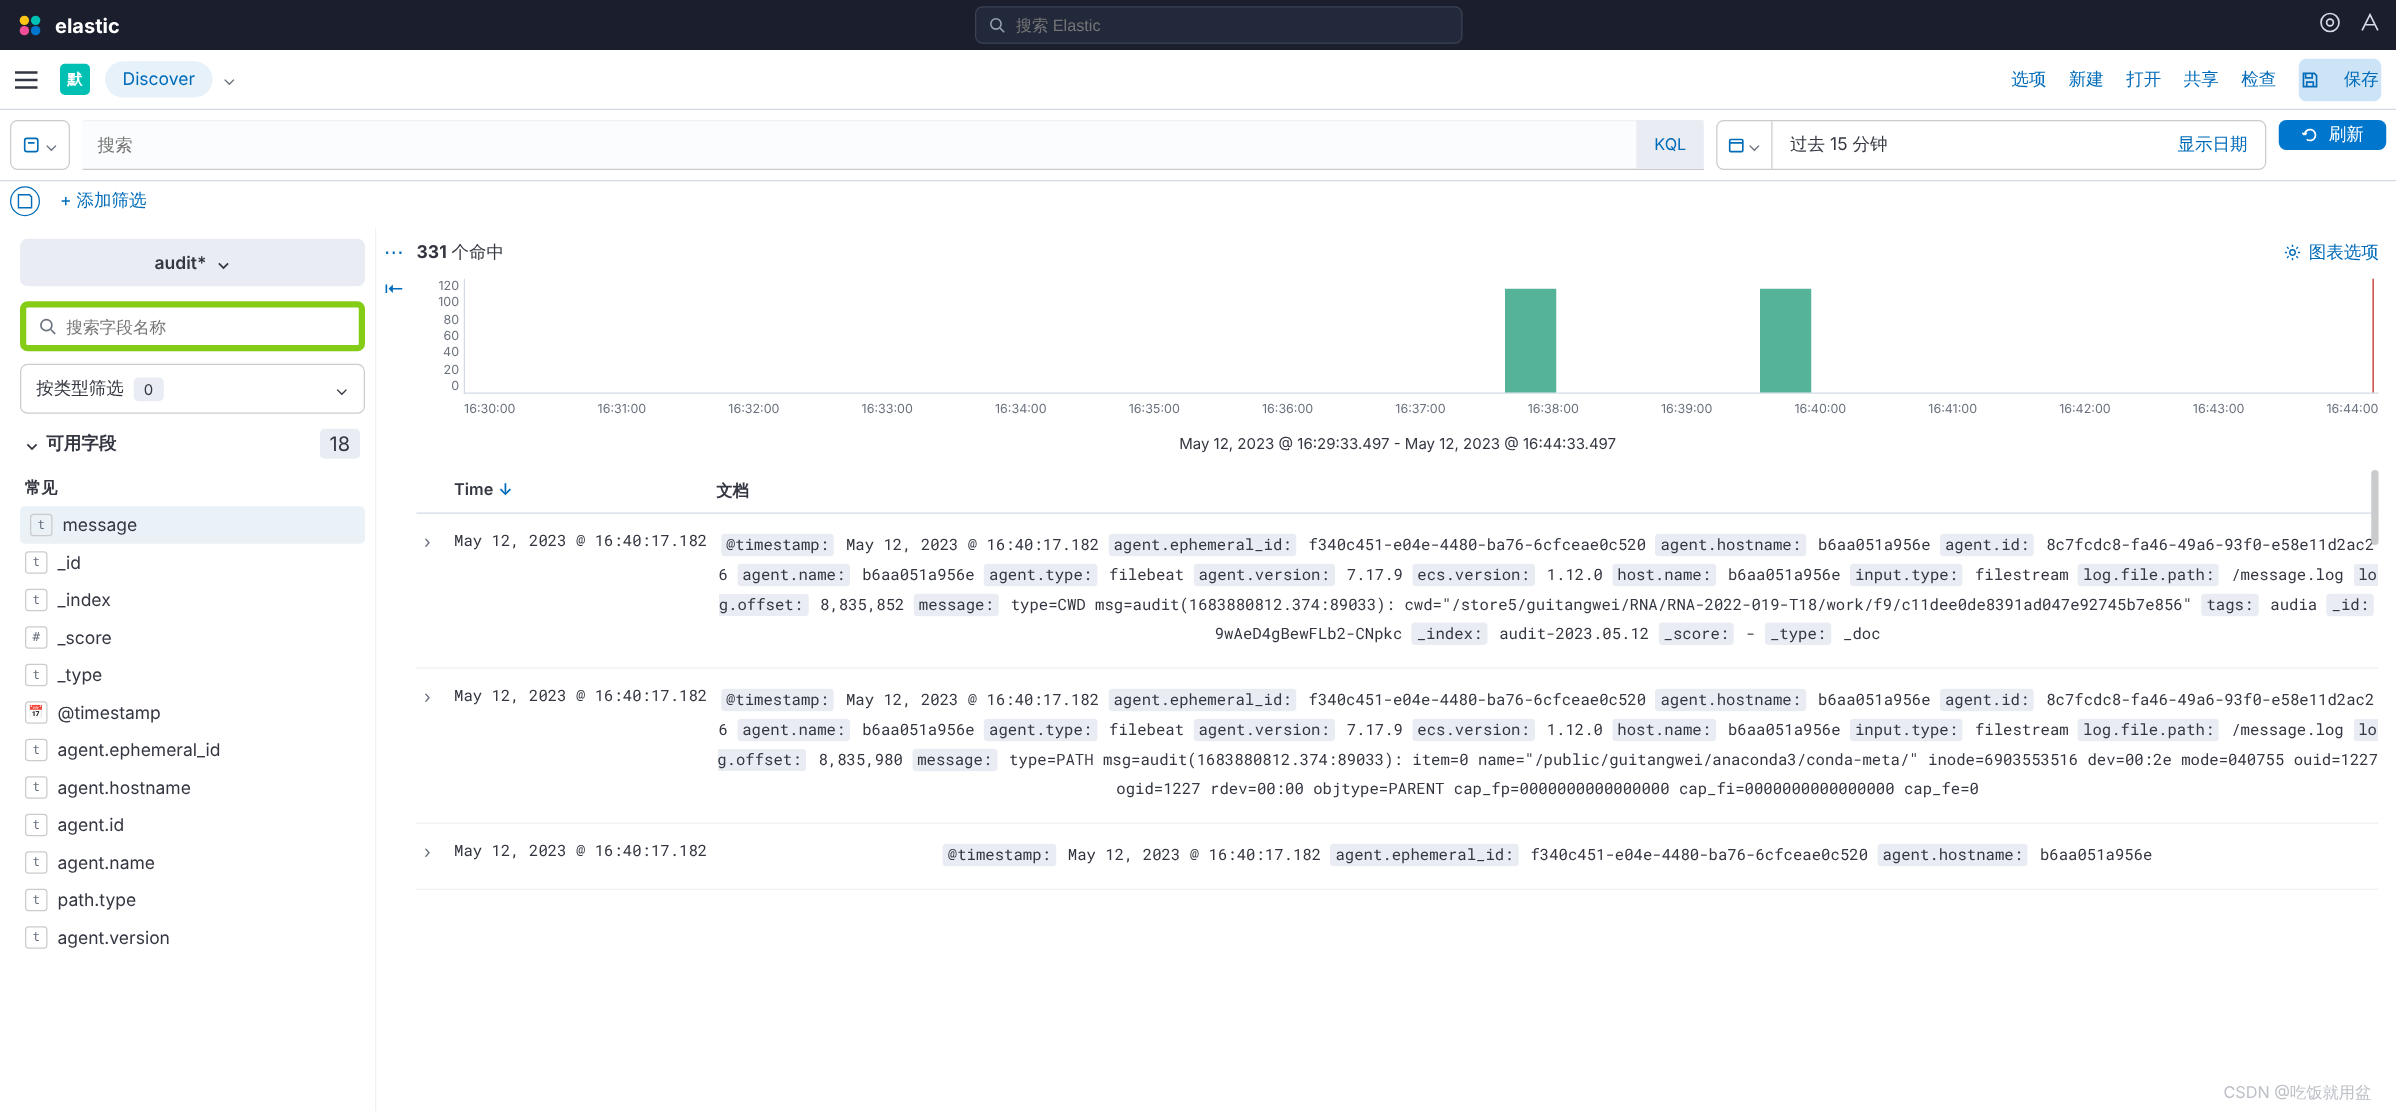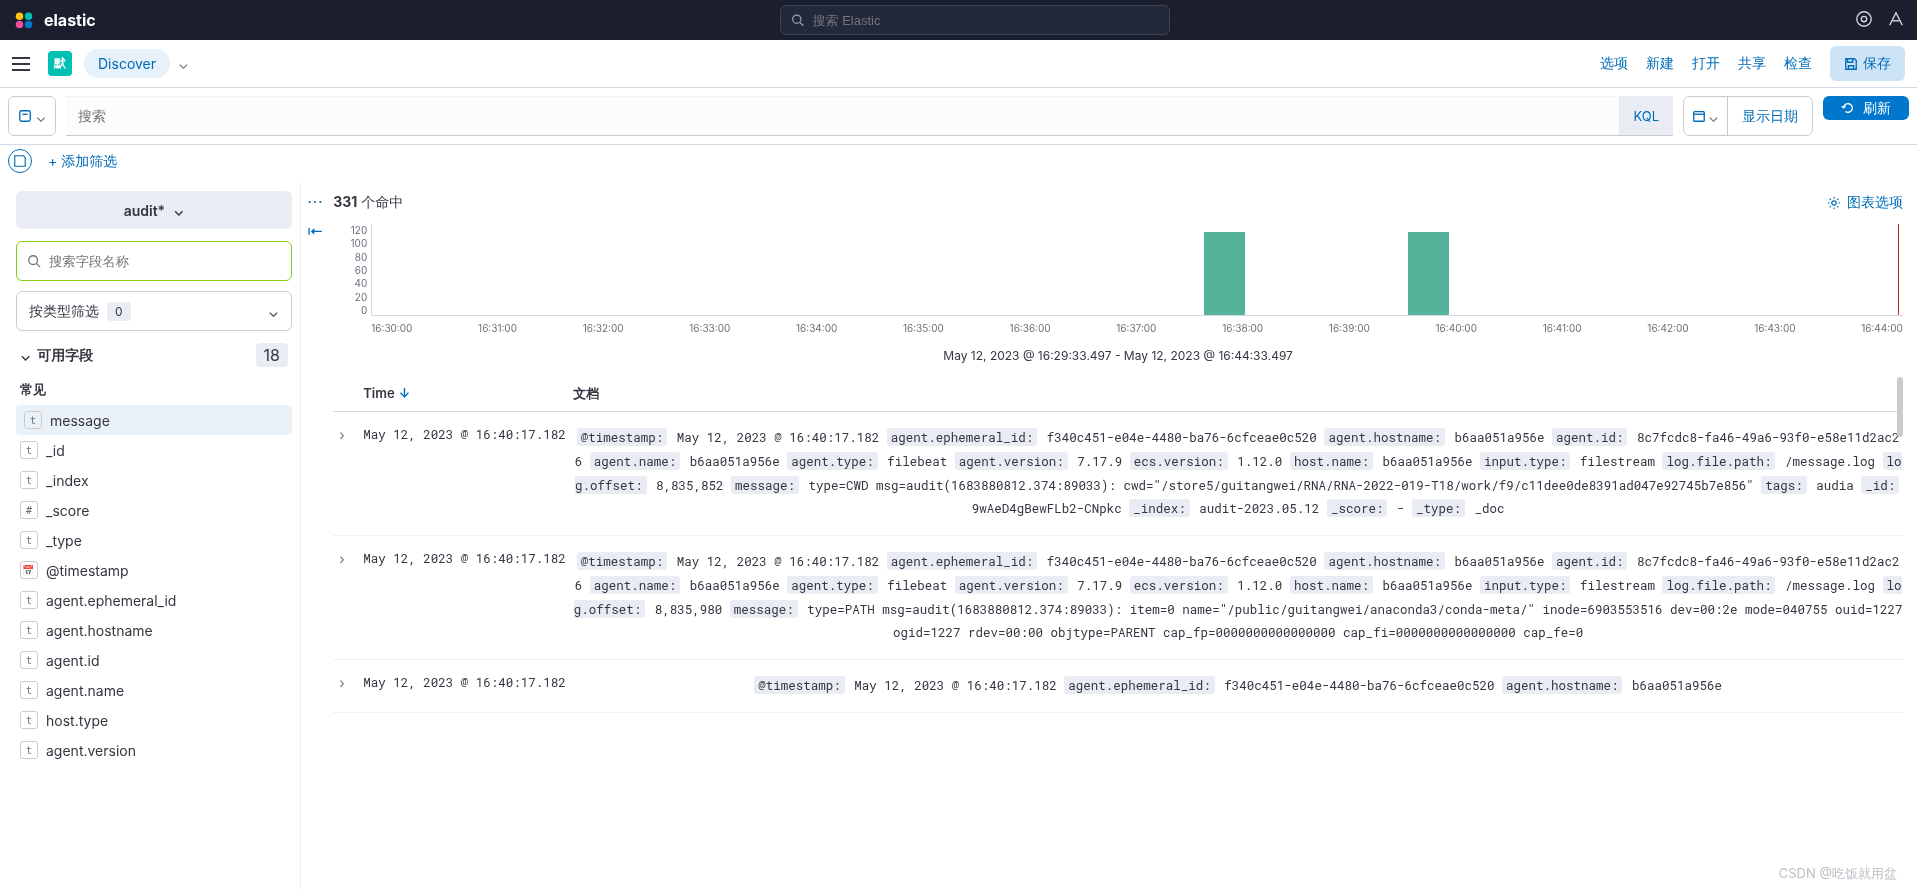--- a/index.html
+++ b/index.html
@@ -16,21 +16,21 @@
 .top-right svg { width: 18px; height: 18px; stroke: #d3dae6; }
 
 
 .app-bar { height: 48px; border-bottom: 1px solid #d3dae6; display: flex; align-items: center; padding: 0 12px; }
 .ham { width: 24px; height: 24px; display: flex; flex-direction: column; justify-content: center; gap: 4px; cursor: pointer; }
 .ham span { height: 2px; background: #343741; width: 18px; }
 .badge-default { background: #00bfb3; color: #fff; border-radius: 4px; padding: 4px 6px; font-size: 12px; font-weight: 700; margin-left: 12px; }
 .discover-pill { background: #e6f1fa; color: #006bb8; border-radius: 16px; padding: 6px 14px; margin-left: 12px; display: flex; align-items: center; gap: 8px; }
 .app-actions { margin-left: auto; display: flex; align-items: center; gap: 18px; }
 .app-link { color: #006bb8; font-size: 14px; cursor: pointer; }
-.save-btn { background: #cce4f5; color: #006bb8; border-radius: 6px; padding: 8px 14px; display: flex; align-items: center; gap: 5px; cursor: pointer; }
+.save-btn { background: #cce4f5; color: #006bb8; border-radius: 6px; padding: 8px 2px; display: flex; align-items: center; gap: 20px; cursor: pointer; }
 
 
 .query-bar { padding: 8px; display: flex; gap: 10px; border-bottom: 1px solid #d3dae6; }
 .dataview-btn { border: 1px solid #c9cbcd; border-radius: 6px; height: 40px; width: 48px; display: flex; align-items: center; justify-content: center; gap: 4px; cursor: pointer; }
 .query-input-wrap { flex: 1; display: flex; height: 40px; background: #fbfcfd; border-bottom: 1px solid #c9cbcd; box-shadow: 0 1px 1px rgba(0,0,0,0.05) inset; }
 .query-input-wrap input { flex: 1; border: none; outline: none; background: transparent; padding: 0 12px; font-size: 14px; }
 .kql { color: #006bb8; background: #e9edf3; padding: 0 14px; display: flex; align-items: center; font-size: 13px; border-radius: 0 4px 0 0; cursor: pointer; }
 .date-wrap { display: flex; height: 40px; border: 1px solid #c9cbcd; border-radius: 6px; }
 .date-btn { width: 44px; display: flex; align-items: center; justify-content: center; border-right: 1px solid #c9cbcd; cursor: pointer; }
 .date-val { display: flex; align-items: center; padding: 0 14px; width: 310px; }
@@ -39,21 +39,21 @@
 
 
 .filter-bar { padding: 4px 8px 10px; display: flex; align-items: center; gap: 16px; }
 .filter-circle { width: 24px; height: 24px; border: 1px solid #006bb8; border-radius: 50%; display: flex; align-items: center; justify-content: center; color: #006bb8; font-size: 16px; cursor: pointer; }
 .add-filter { color: #006bb8; cursor: pointer; }
 
 
 .main { display: flex; height: calc(100vh - 180px); }
 .sidebar { width: 300px; padding: 8px 8px 0 16px; overflow-y: auto; }
 .index-picker { background: #e9edf3; border-radius: 6px; height: 38px; display: flex; align-items: center; justify-content: center; gap: 8px; font-weight: 600; cursor: pointer; }
-.field-search { margin-top: 12px; height: 40px; border: 1px solid #84cc16; border-radius: 6px; display: flex; align-items: center; padding: 0 10px; gap: 8px; }
+.field-search { margin-top: 12px; height: 40px; border: 5px solid #84cc16; border-radius: 6px; display: flex; align-items: center; padding: 0 10px; gap: 8px; }
 .field-search input { border: none; outline: none; flex: 1; background: transparent; }
 .type-filter { margin-top: 10px; height: 40px; border: 1px solid #c9cbcd; border-radius: 6px; display: flex; align-items: center; padding: 0 12px; gap: 8px; cursor: pointer; }
 .type-filter .count { background: #e9edf3; border-radius: 4px; padding: 2px 8px; font-size: 12px; }
 .type-filter .chev { margin-left: auto; }
 .section-hdr { display: flex; align-items: center; padding: 12px 4px 8px; font-weight: 600; gap: 6px; cursor: pointer; }
 .section-hdr .badge { margin-left: auto; background: #e9edf3; border-radius: 4px; padding: 2px 8px; font-size: 16px; font-weight: 400; }
 .section-sub { font-weight: 600; padding: 6px 4px; font-size: 13px; color: #343741; }
 .field-item { display: flex; align-items: center; gap: 8px; padding: 6px 4px; color: #343741; cursor: pointer; }
 .field-item.highlighted { background: #eaf1f7; border-radius: 4px; padding: 6px 8px; }
 .field-type { width: 18px; height: 18px; border: 1px solid #c9cbcd; border-radius: 3px; display: flex; align-items: center; justify-content: center; font-size: 10px; font-family: monospace; color: #69707d; }
@@ -161,20 +161,21 @@
     <div class="kql">KQL</div>
   </div>
   <div class="date-wrap">
     <div class="date-btn">
       <svg width="14" height="14" viewBox="0 0 16 16">
           <rect x="2" y="3" width="12" height="11" rx="1" fill="none" stroke="#006bb8" stroke-width="1.5"></rect>
           <line x1="2" y1="6" x2="14" y2="6" stroke="#006bb8" stroke-width="1.5"></line>
         </svg>
       <span style="color:#69707d;margin-left:2px">⌄</span>
     </div>
+    <div class="date-val">过去 15 分钟</div>
     <div class="showdate">显示日期</div>
   </div>
   <div class="refresh">
     <svg width="14" height="14" viewBox="0 0 16 16">
         <path d="M3 8a5 5 0 1 1 2 4 M3 8l-2-2 M3 8l2-2" fill="none" stroke="#fff" stroke-width="1.6"></path>
       </svg>
     <span>刷新</span>
   </div>
 </div>
 
@@ -247,21 +248,21 @@
         <div class="field-item">
           <span class="field-type">t</span>
           <span>agent.id</span>
         </div>
         <div class="field-item">
           <span class="field-type">t</span>
           <span>agent.name</span>
         </div>
         <div class="field-item">
           <span class="field-type">t</span>
-          <span>host.type</span>
+          <span>path.type</span>
         </div>
         <div class="field-item">
           <span class="field-type">t</span>
           <span>agent.version</span>
         </div>
       </div>
   </div>
 
   <div class="content">
     <div class="toggles">

